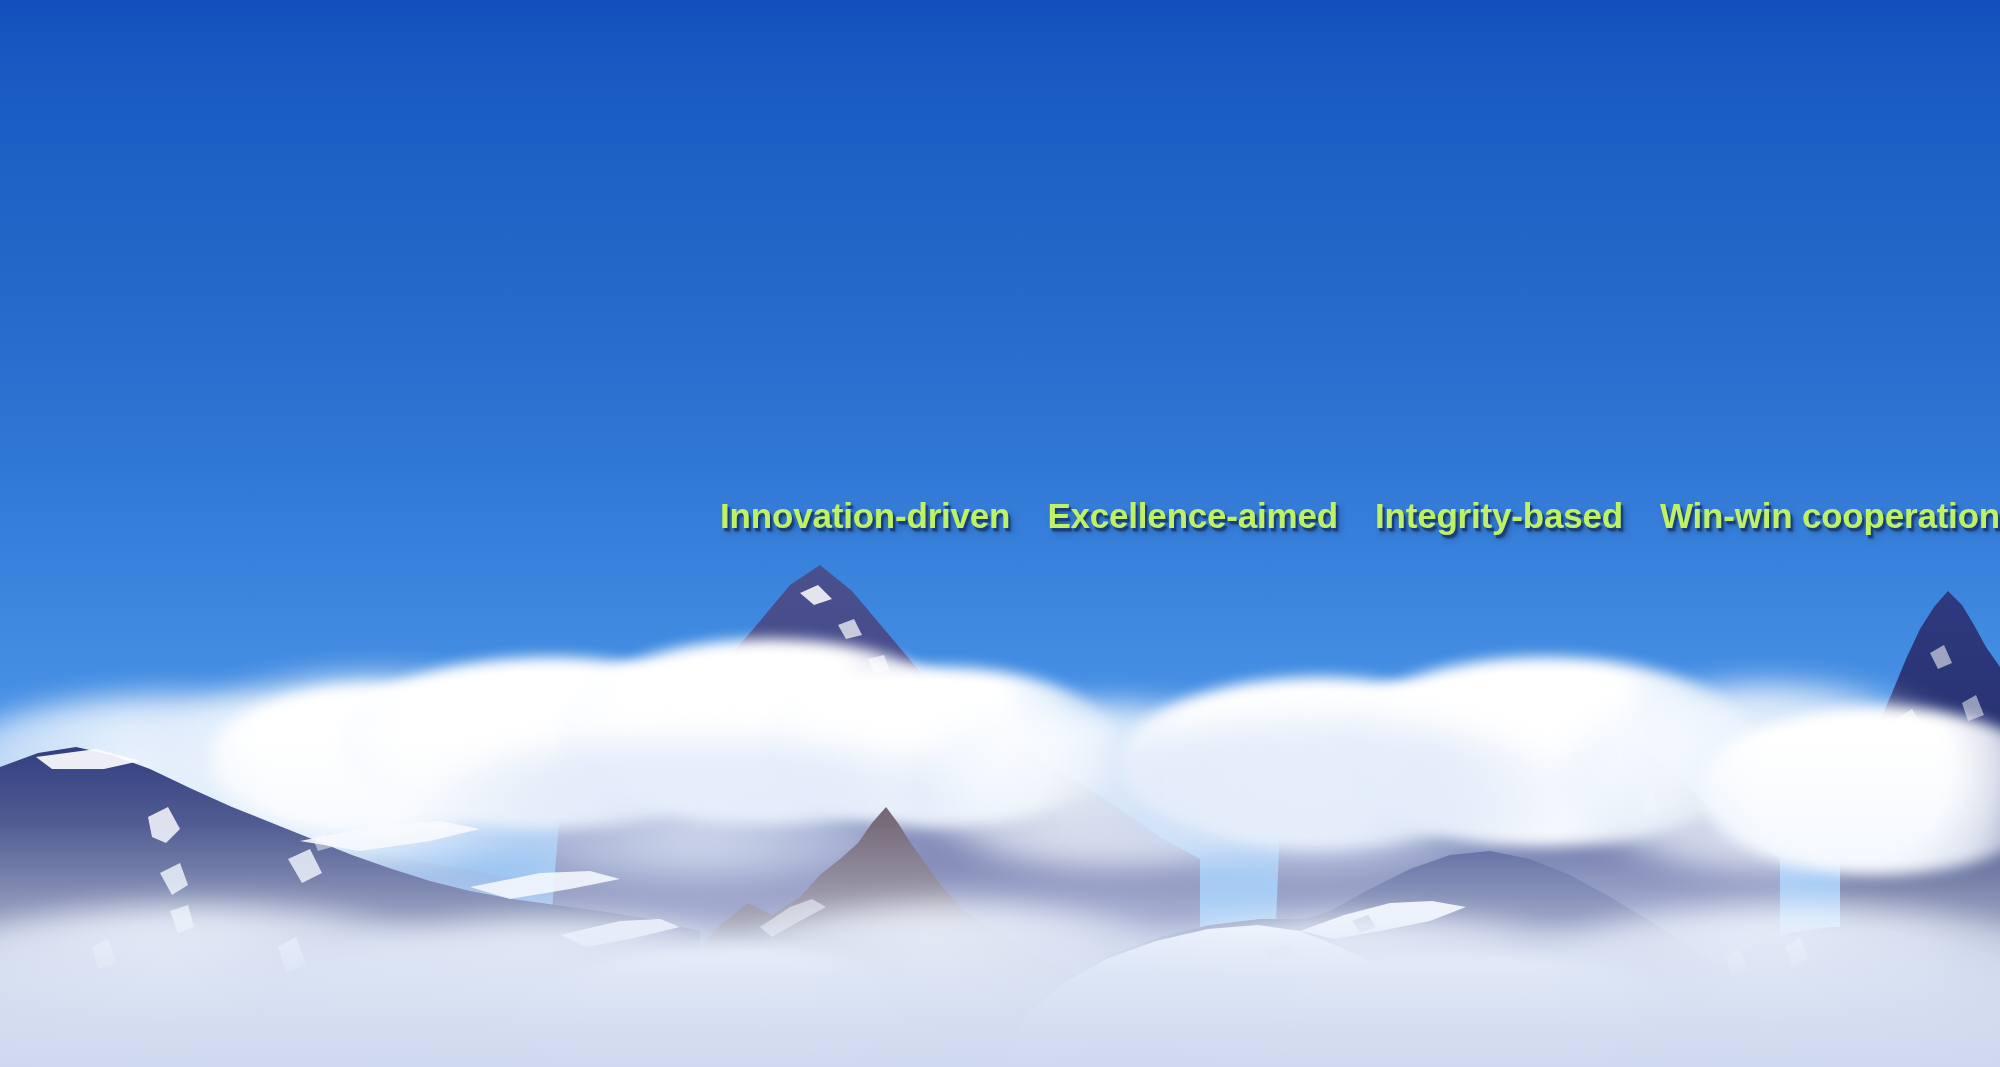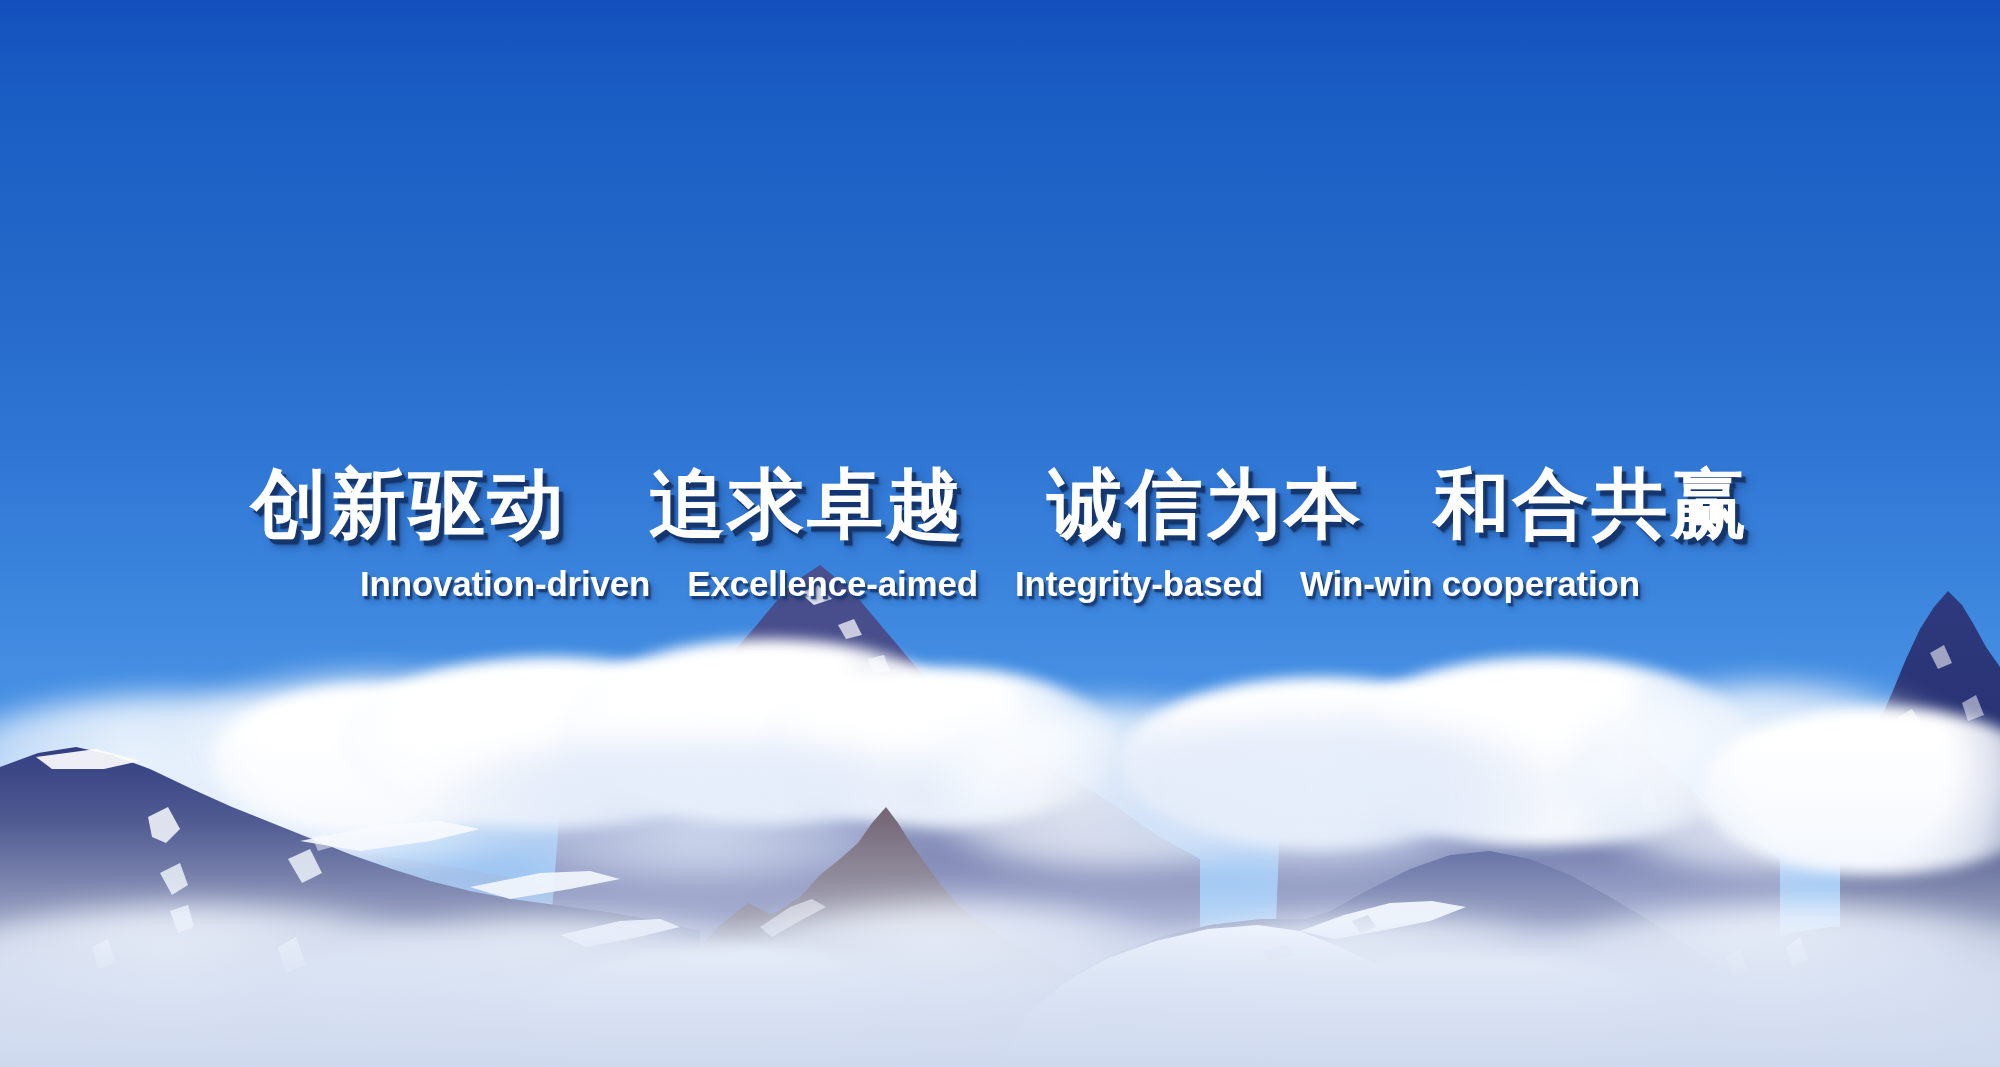--- a/index.html
+++ b/index.html
@@ -93,31 +93,32 @@
     white-space:nowrap;
     text-shadow:
       4px 5px 0 rgba(20,52,106,.92),
       5px 6px 2px rgba(18,46,96,.55),
       7px 8px 10px rgba(16,42,88,.35);
   }
   .slogan-cn .gap{ display:inline-block; width:34px; }
   .slogan-cn .gap.sm{ width:22px; }
 
   .slogan-en{
-    margin-top:24px;
-    color:#ffffff;
+    margin-top:32px;
+    color:#bef264;
     font-size:35px;
     font-weight:bold;
     letter-spacing:-0.2px;
     line-height:1.0;
     white-space:nowrap;
     text-shadow:
       2px 3px 0 rgba(24,58,114,.80),
       3px 4px 2px rgba(20,50,102,.50),
       4px 5px 7px rgba(18,44,92,.30);
+    text-align: right;
   }
   .slogan-en .egap{ display:inline-block; width:18px; }
 </style>
 </head>
 <body>
 
 <div class="stage">
 
   <div class="sky"></div>
 
@@ -260,29 +261,20 @@
       <div class="puff" style="left:520px;  top:440px; width:420px; height:150px;"></div>
       <div class="puff" style="left:1240px; top:448px; width:460px; height:150px;"></div>
     </div>
 
     <div class="haze-a"></div>
     <div class="haze-b"></div>
   </div>
 
   <div class="slogan">
 
-    <div class="slogan-cn">
-      <span>创新驱动</span>
-      <span class="gap"></span>
-      <span>追求卓越</span>
-      <span class="gap"></span>
-      <span>诚信为本</span>
-      <span class="gap sm"></span>
-      <span>和合共赢</span>
-    </div>
 
     <div class="slogan-en">
       <span>Innovation-driven</span>
       <span class="egap"></span>
       <span>Excellence-aimed</span>
       <span class="egap"></span>
       <span>Integrity-based</span>
       <span class="egap"></span>
       <span>Win-win cooperation</span>
     </div>

